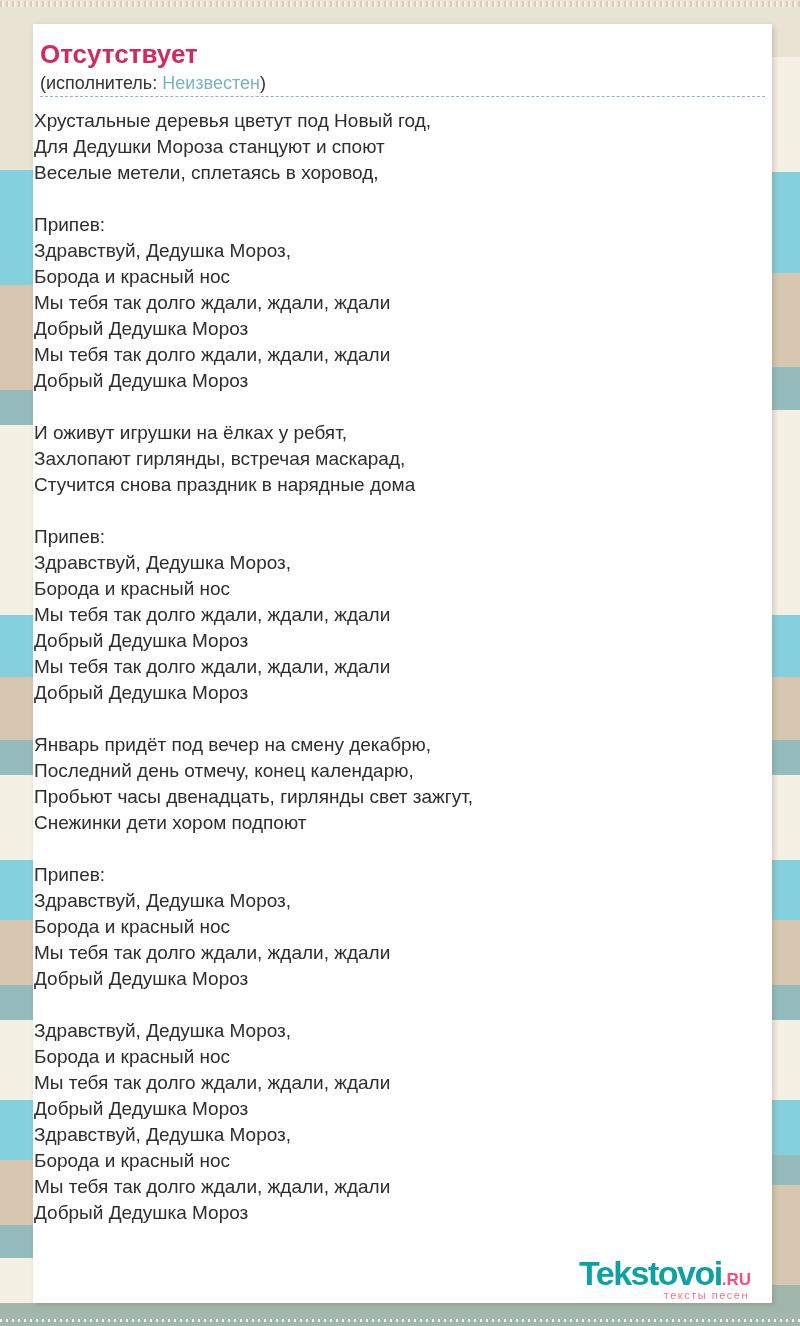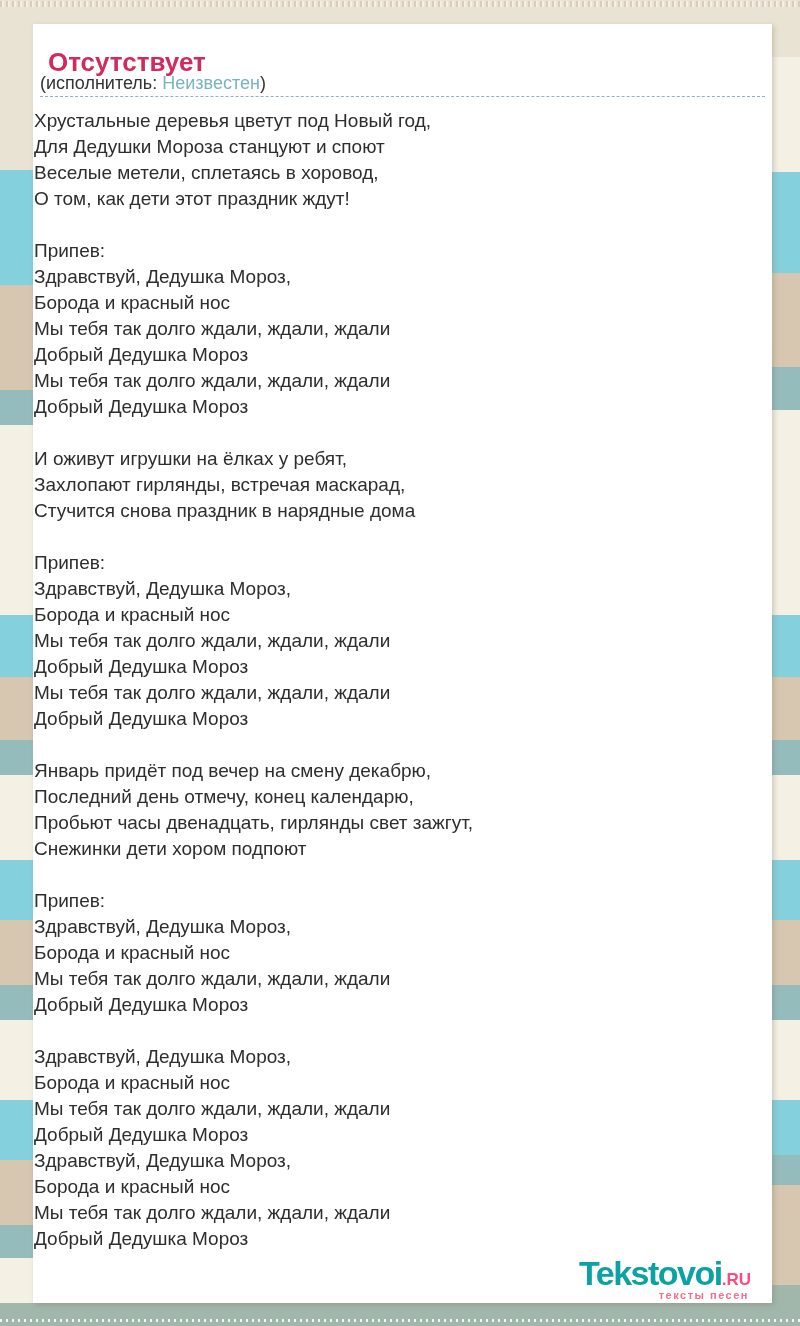--- a/index.html
+++ b/index.html
@@ -50,21 +50,21 @@
              border-bottom:1px dashed var(--separator);}
 
   .lyrics{position:absolute;left:1px;top:84px;width:720px;
           font-size:19px;color:var(--body_text);}
   .lyrics .line{height:26px;line-height:26px;white-space:pre;}
 
   .logo{position:absolute;right:21px;bottom:2px;text-align:right;line-height:1;}
   .logo .brand{font-size:34px;font-weight:bold;letter-spacing:-1.5px;
                color:var(--logo_teal);}
   .logo .domain{font-size:17px;font-weight:bold;color:var(--logo_pink);letter-spacing:0;}
-  .logo .tagline{font-size:11px;font-weight:bold;color:var(--tagline_pink);
+  .logo .tagline{font-size:11px;font-weight:normal;color:var(--tagline_pink);
                  letter-spacing:1.5px;margin-top:0;padding-right:2px;}
 </style>
 </head>
 <body>
 
 <div class="page">
 
   <div class="top-band tex">
     <div class="top-dots"></div>
   </div>
@@ -108,33 +108,32 @@
     <div class="seg tl" style="height:30px"></div>
     <div class="seg tn tex" style="height:100px"></div>
     <div class="seg gr" style="height:18px"></div>
   </div>
 
   <div class="bottom-band tex">
     <div class="bottom-dots"></div>
   </div>
 
   <div class="panel">
-    <h1 class="title" style="margin:8px">Отсутствует</h1>
+    <h1 class="title" style="margin:0">Отсутствует</h1>
 
     <div class="artist-row">
       <span>(исполнитель: </span><a>Неизвестен</a><span>)</span>
     </div>
 
     <div class="separator"></div>
 
     <div class="lyrics" id="lyrics">
         <div class="line">Хрустальные деревья цветут под Новый год,</div>
         <div class="line">Для Дедушки Мороза станцуют и споют</div>
         <div class="line">Веселые метели, сплетаясь в хоровод,</div>
-        <div class="line">О том, как дети этот праздник ждут!</div>
         <div class="line"></div>
         <div class="line">Припев:</div>
         <div class="line">Здравствуй, Дедушка Мороз,</div>
         <div class="line">Борода и красный нос</div>
         <div class="line">Мы тебя так долго ждали, ждали, ждали</div>
         <div class="line">Добрый Дедушка Мороз</div>
         <div class="line">Мы тебя так долго ждали, ждали, ждали</div>
         <div class="line">Добрый Дедушка Мороз</div>
         <div class="line"></div>
         <div class="line">И оживут игрушки на ёлках у ребят,</div>

